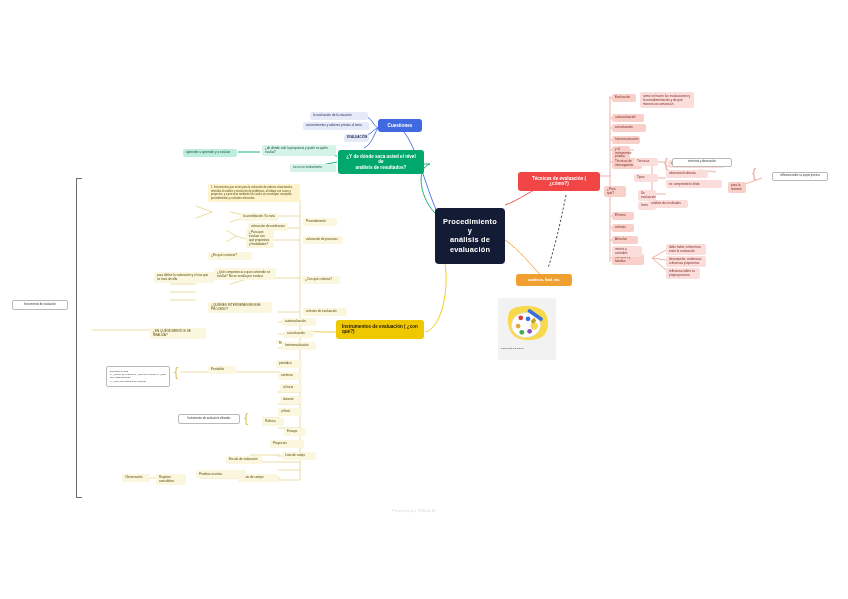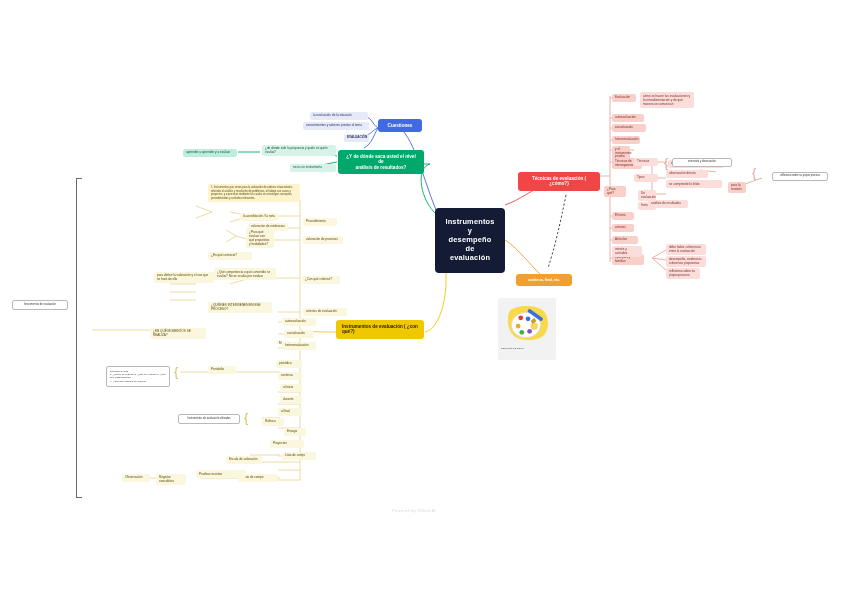--- a/index.html
+++ b/index.html
@@ -171,22 +171,22 @@
       <path d="M666,182 L680,182" stroke="#eba79e"></path>
       <path d="M745,184 L762,178" stroke="#eba79e"></path>
       <path d="M652,258 L666,250" stroke="#eba79e"></path>
       <path d="M652,258 L666,260" stroke="#eba79e"></path>
       <path d="M652,258 L666,270" stroke="#eba79e"></path>
       <path d="M700,170 L716,172" stroke="#eba79e"></path>
     </g>
   </svg>
 
   <div class="node central" style="left:435px;top:208px;width:70px;">
-    <span>Instrumentos y</span>
-    <span>desempeño de</span>
+    <span>Procedimiento y</span>
+    <span>análisis de</span>
     <span>evaluación</span>
   </div>
 
   <div class="node chip chip-blue" style="left:378px;top:119px;width:44px;">Cuestiones</div>
 
   <div class="node pill pl-lav" style="left:310px;top:112px;width:58px;">la evaluación de la situación</div>
   <div class="node pill pl-lav" style="left:303px;top:122px;width:66px;">conocimientos y saberes previos al tema</div>
   <div class="node pill pl-lav bold" style="left:344px;top:134px;width:25px;">EVALUACIÓN</div>
 
   <div class="node chip chip-green" style="left:338px;top:150px;width:86px;">

